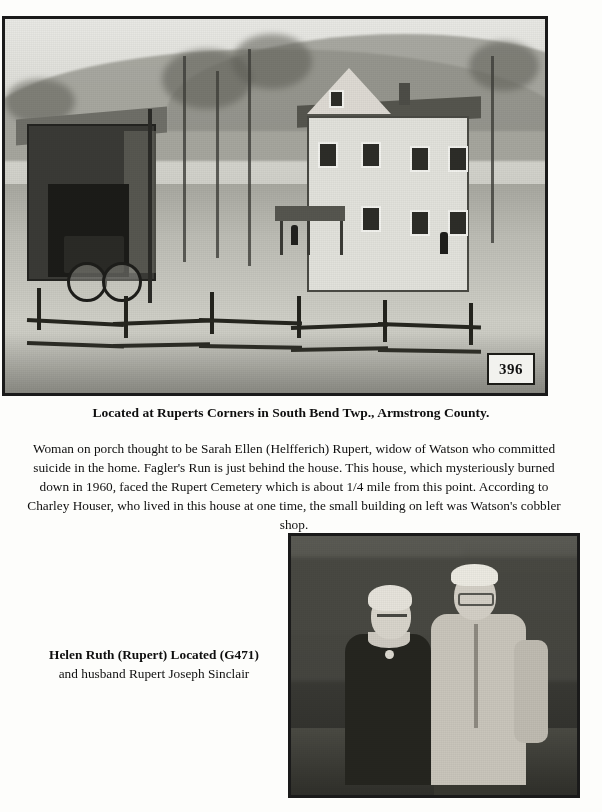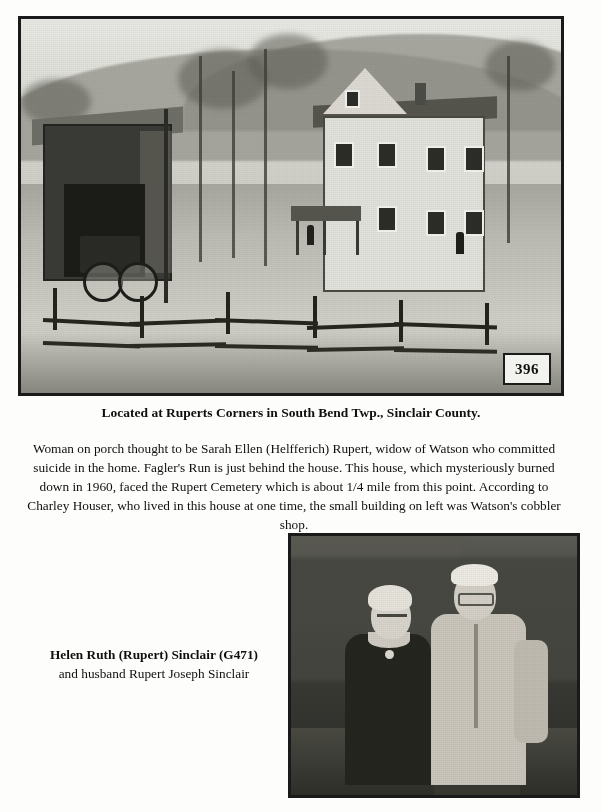--- a/index.html
+++ b/index.html
@@ -18,21 +18,21 @@
 
   .page {
     position: absolute;
     inset: 0;
     background: #fdfdfb;
   }
 
   
   .photo-top {
     position: absolute;
-    left: 18px;
+    left: 2px;
     top: 16px;
     width: 546px;
     height: 380px;
     border: 3px solid #1a1a1a;
     box-sizing: border-box;
     overflow: hidden;
     background: #b9b9b4;
   }
   .photo-inner {
     position: absolute;
@@ -585,21 +585,21 @@
       <div class="rail" style="left:69%; top:88%; width:19%; transform:rotate(1deg);"></div>
 
       <div class="ground-dark"></div>
       <div class="grain"></div>
 
       <div class="badge">396</div>
     </div>
   </div>
 
   <div class="caption-top">
-    <span class="line2">Located at Ruperts Corners in South Bend Twp., Sinclair County.</span>
+    <span class="line2">Located at Ruperts Corners in South Bend Twp., Armstrong County.</span>
   </div>
 
   <div class="body-text">
     <p>Woman on porch thought to be Sarah Ellen (Helfferich) Rupert, widow of Watson who committed suicide in the home.  Fagler's Run is just behind the house.  This house, which mysteriously burned down in 1960, faced the Rupert Cemetery which is about 1/4 mile from this point.  According to Charley Houser, who lived in this house at one time, the small building on left was Watson's cobbler shop.</p>
   </div>
 
   <div class="photo-bottom">
     <div class="bp-bg"></div>
     <div class="bp-hedge2"></div>
     <div class="bp-hedge"></div>
@@ -617,17 +617,17 @@
     <div class="m-placket"></div>
     <div class="m-arm"></div>
     <div class="m-head"></div>
     <div class="m-hair"></div>
     <div class="m-glasses"></div>
 
     <div class="grain"></div>
   </div>
 
   <div class="caption-bottom">
-    <span class="name">Helen Ruth (Rupert) Sinclair (G471)</span>
+    <span class="name">Helen Ruth (Rupert) Located (G471)</span>
     <span class="sub">and husband Rupert Joseph Sinclair</span>
   </div>
 
 </div>
 
 </body></html>

